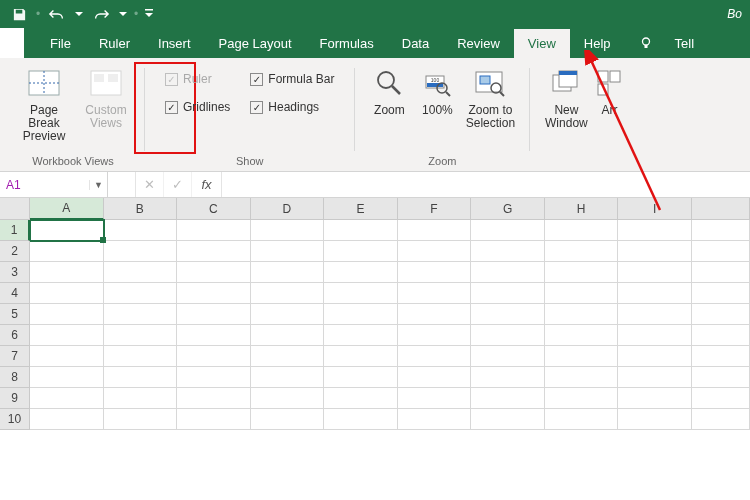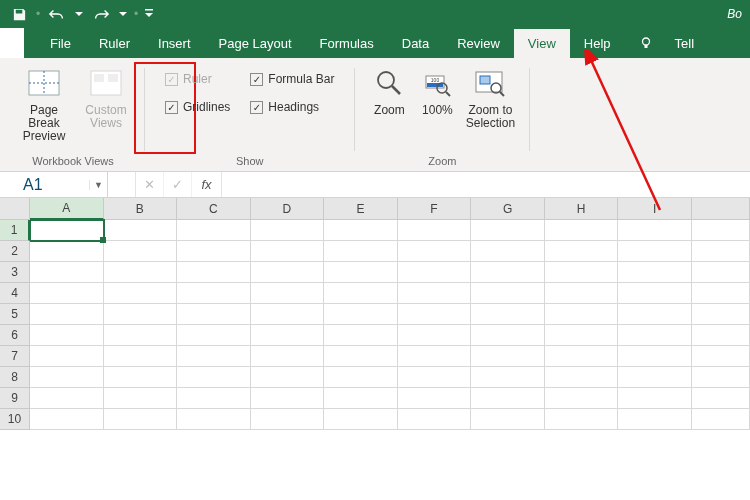--- a/index.html
+++ b/index.html
@@ -169,23 +169,23 @@
     background: #fff;
   }
   .namebox {
     width: 108px;
     border-right: 1px solid #d4d4d4;
     display: flex;
     align-items: center;
   }
   .namebox-input {
     flex: 1;
-    padding: 0 23px;
-    font-size: 16px;
-    color: #0c4a6e;
+    padding: 0 6px;
+    font-size: 12px;
+    color: #a21caf;
   }
   .namebox-dd {
     width: 18px;
     border-left: 1px solid #e4e4e4;
     display: flex;
     align-items: center;
     justify-content: center;
     color: #666;
     font-size: 9px;
   }
@@ -451,20 +451,43 @@
         <span style="white-space:pre-line">Zoom to
 Selection</span>
       </div>
     </div>
     <div class="group-label">Zoom</div>
   </div>
 
   <div class="vsep"></div>
 
   <div class="group">
+    <div class="group-body">
+      <div class="bigbtn" style="width:52px">
+        <span class="ico">
+          <svg width="30" height="28" viewBox="0 0 30 28">
+              <rect x="2" y="6" width="18" height="16" fill="#fff" stroke="#888"></rect>
+              <rect x="8" y="2" width="18" height="16" fill="#fff" stroke="#888"></rect>
+              <rect x="8" y="2" width="18" height="4" fill="#2a6cbf"></rect>
+            </svg>
+        </span>
+        <span style="white-space:pre-line">New
+Window</span>
+      </div>
+      <div class="bigbtn" style="width:30px">
+        <span class="ico">
+          <svg width="24" height="28" viewBox="0 0 24 28">
+              <rect x="1" y="2" width="10" height="11" fill="#fff" stroke="#888"></rect>
+              <rect x="13" y="2" width="10" height="11" fill="#fff" stroke="#888"></rect>
+              <rect x="1" y="15" width="10" height="11" fill="#fff" stroke="#888"></rect>
+            </svg>
+        </span>
+        <span>Arr</span>
+      </div>
+    </div>
     <div class="group-label">&nbsp;</div>
   </div>
 </div>
 
 <div class="fbar">
   <div class="namebox">
     <div class="namebox-input">A1</div>
     <div class="namebox-dd">▼</div>
   </div>
   <div class="fbar-gap"></div>

